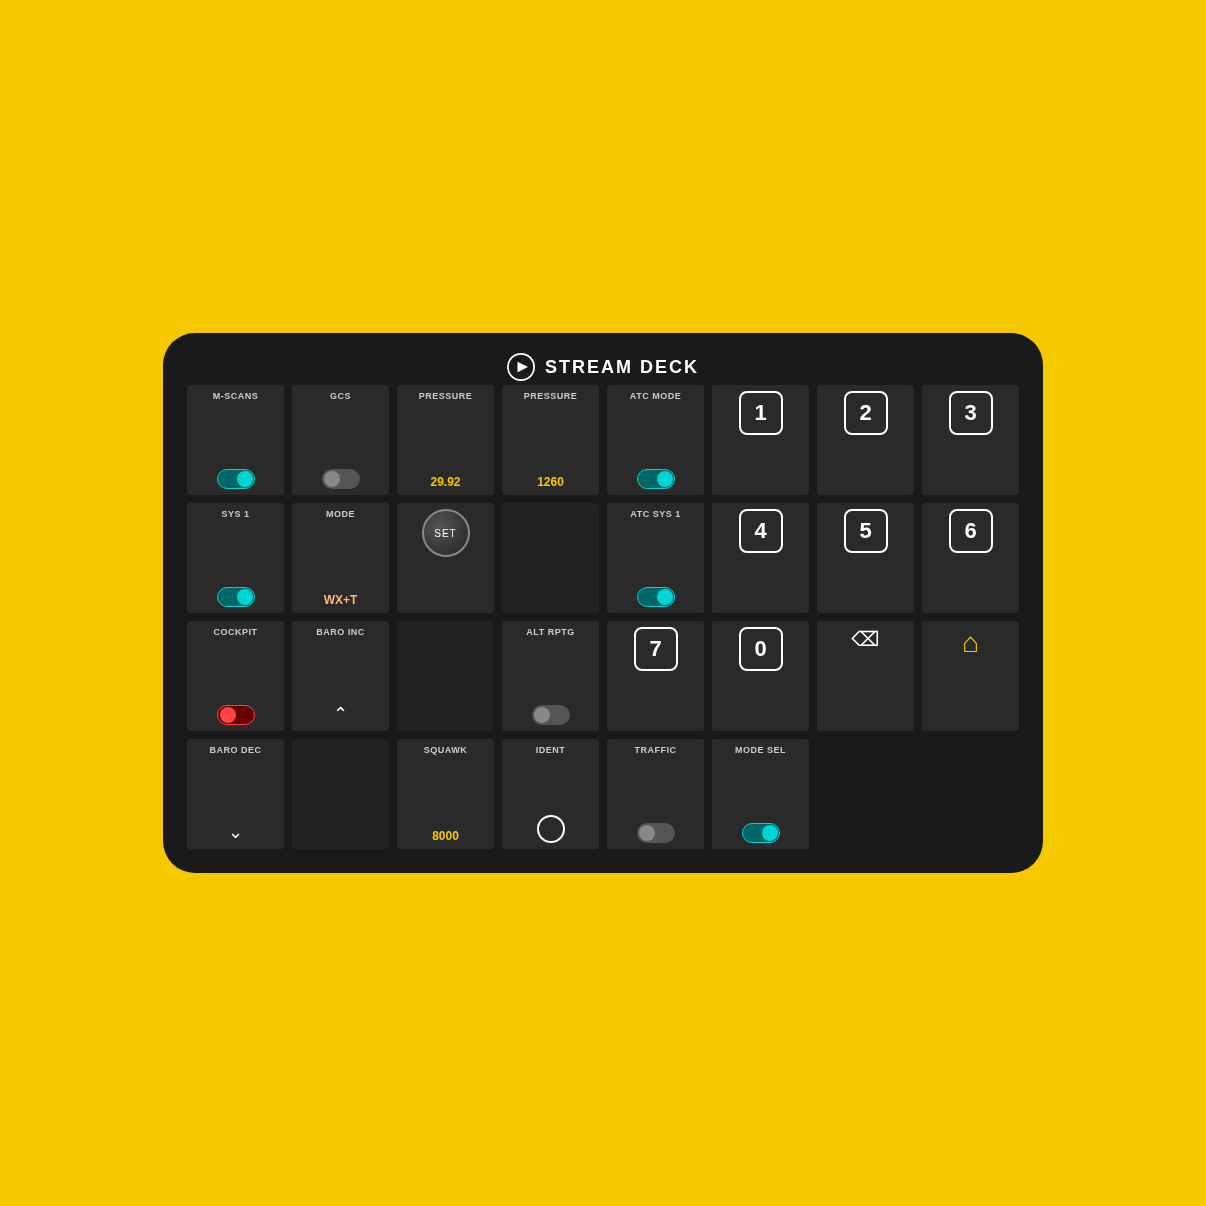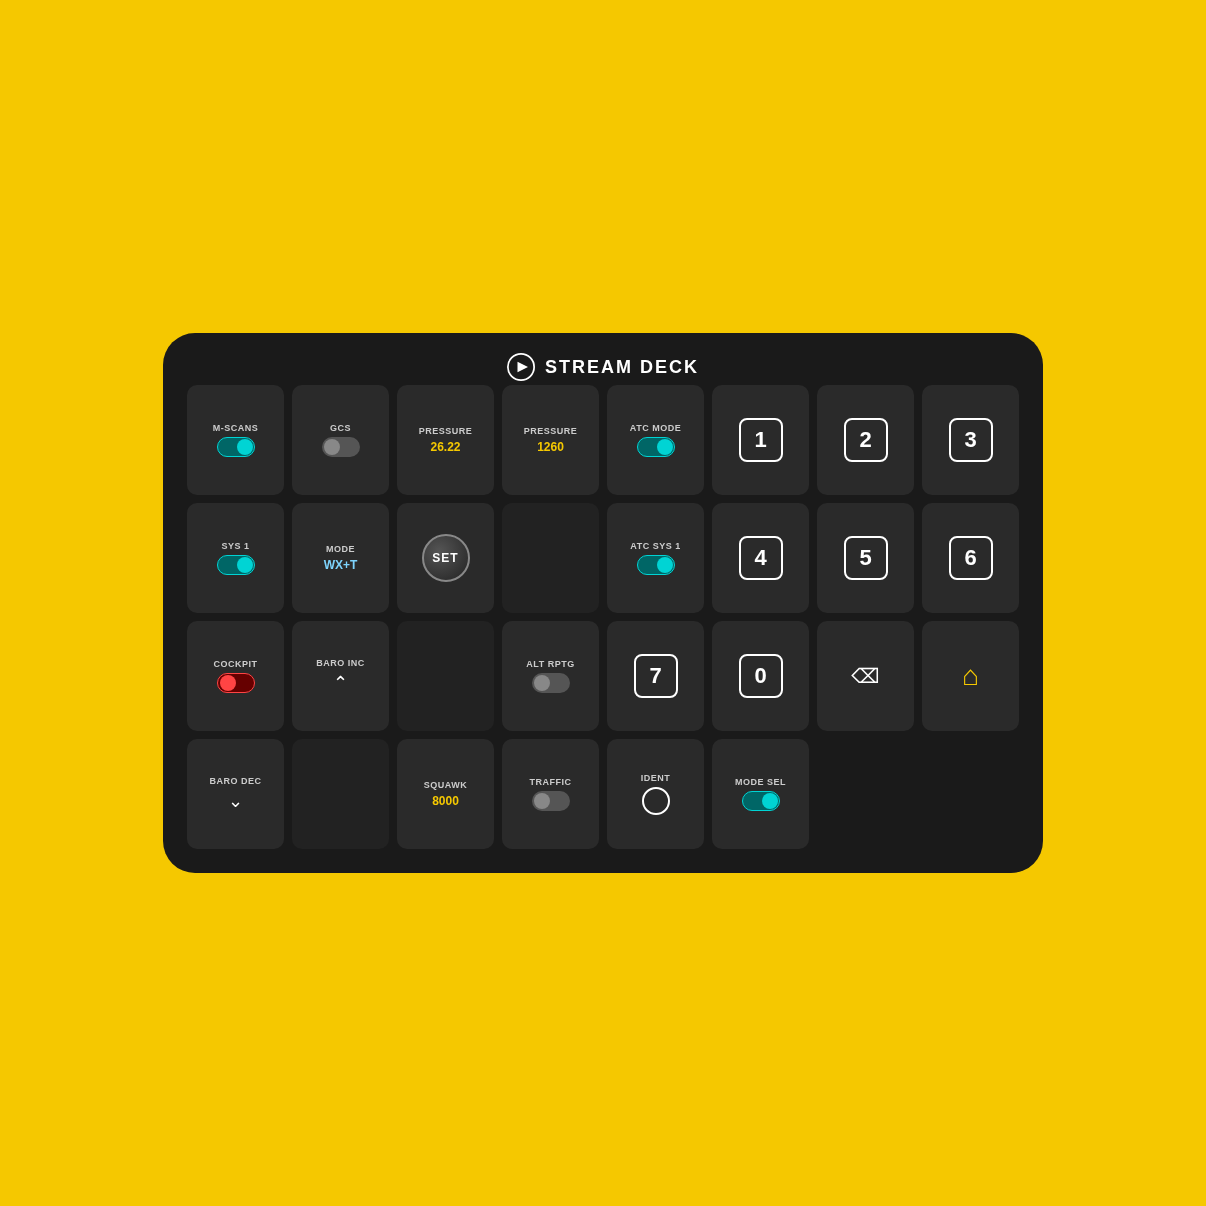--- a/index.html
+++ b/index.html
@@ -39,25 +39,25 @@
     .button-grid {
       display: grid;
       grid-template-columns: repeat(8, 1fr);
       grid-template-rows: repeat(4, 1fr);
       gap: 8px;
       width: 100%;
       flex: 1;
     }
     .key-btn {
       background-color: #2a2a2a;
-      border-radius: 10px;
+      border-radius: 3px;
       display: flex;
       flex-direction: column;
       align-items: center;
-      justify-content: center;
+      justify-content: space-between;
       padding: 6px 4px;
       gap: 4px;
       cursor: pointer;
       border: none;
       color: white;
       min-height: 90px;
     }
     .key-label {
       font-size: 9px;
       letter-spacing: 0.5px;
@@ -65,21 +65,21 @@
       text-align: center;
       font-weight: 600;
       text-transform: uppercase;
     }
     .key-value {
       font-size: 12px;
       font-weight: bold;
       text-align: center;
     }
     .yellow { color: #F5C800; }
-    .cyan { color: #7dd3fc; }
+    .cyan { color: #fdba74; }
 
     
     .toggle-container {
       display: flex;
       align-items: center;
       justify-content: center;
     }
     .toggle {
       width: 38px;
       height: 20px;
@@ -136,22 +136,22 @@
     .set-knob {
       width: 48px;
       height: 48px;
       border-radius: 50%;
       border: 2px solid #888;
       background: radial-gradient(circle at 35% 35%, #555, #222);
       display: flex;
       align-items: center;
       justify-content: center;
       color: white;
-      font-size: 12px;
-      font-weight: bold;
+      font-size: 10px;
+      font-weight: normal;
       letter-spacing: 1px;
     }
 
     
     .home-icon {
       color: #F5C800;
       font-size: 28px;
     }
 
     
@@ -206,21 +206,21 @@
       <span class="key-label">GCS</span>
       <div class="toggle-container">
         <div class="toggle off">
             <div class="toggle-knob"></div>
           </div>
       </div>
     </button>
 
     <button class="key-btn">
       <span class="key-label">PRESSURE</span>
-      <span class="key-value yellow">26.22</span>
+      <span class="key-value yellow">29.92</span>
     </button>
 
     <button class="key-btn">
       <span class="key-label">PRESSURE</span>
       <span class="key-value yellow">1260</span>
     </button>
 
     <button class="key-btn">
       <span class="key-label">ATC MODE</span>
       <div class="toggle-container">
@@ -334,34 +334,34 @@
     </button>
 
     <button class="key-btn blank"></button>
 
     <button class="key-btn">
       <span class="key-label">SQUAWK</span>
       <span class="key-value yellow">8000</span>
     </button>
 
     <button class="key-btn">
-      <span class="key-label">TRAFFIC</span>
-      <div class="toggle-container">
-        <div class="toggle off">
-            <div class="toggle-knob"></div>
-          </div>
-      </div>
-    </button>
-
-    <button class="key-btn">
       <span class="key-label">IDENT</span>
       <div class="ident-circle"></div>
     </button>
 
     <button class="key-btn">
+      <span class="key-label">TRAFFIC</span>
+      <div class="toggle-container">
+        <div class="toggle off">
+            <div class="toggle-knob"></div>
+          </div>
+      </div>
+    </button>
+
+    <button class="key-btn">
       <span class="key-label">MODE SEL</span>
       <div class="toggle-container">
         <div class="toggle on-cyan">
             <div class="toggle-knob"></div>
           </div>
       </div>
     </button>
 
   </div>
 </div>

